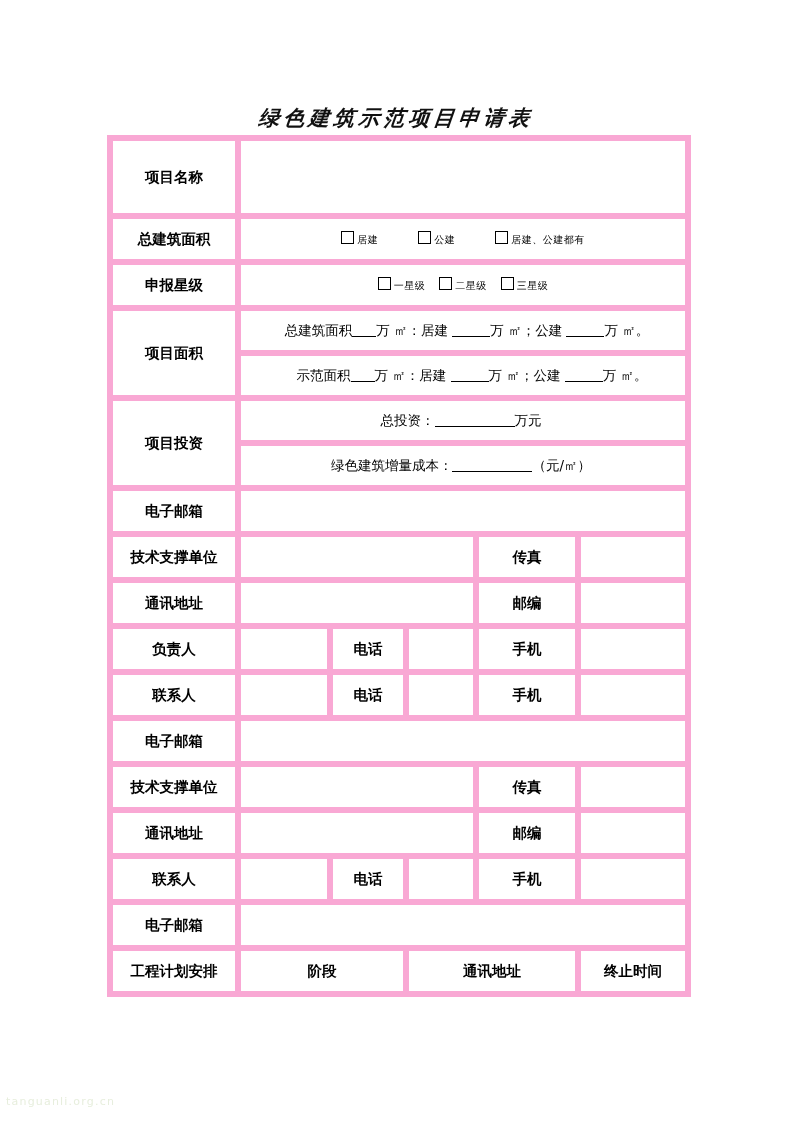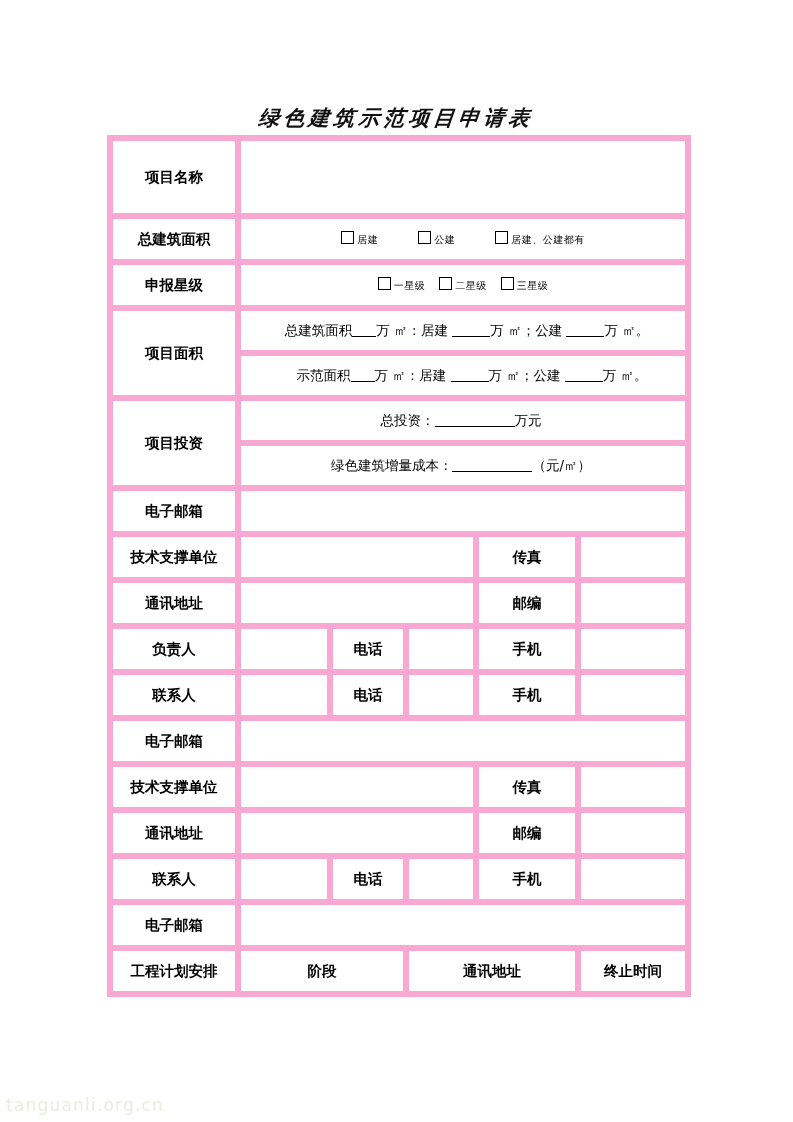--- a/index.html
+++ b/index.html
@@ -109,21 +109,21 @@
   .fill.w2  { width: 24px; }
   .fill.w3  { width: 38px; }
   .fill.w6  { width: 80px; }
 
   
   .watermark {
     position: absolute;
     left: 6px;
     top: 1095px;
     font-family: "DejaVu Sans", "Liberation Sans", sans-serif;
-    font-size: 17px;
+    font-size: 11px;
     letter-spacing: 1.2px;
     color: #e7eedd;
     white-space: nowrap;
   }
 </style>
 </head>
 <body>
 
 <div class="page">
 

